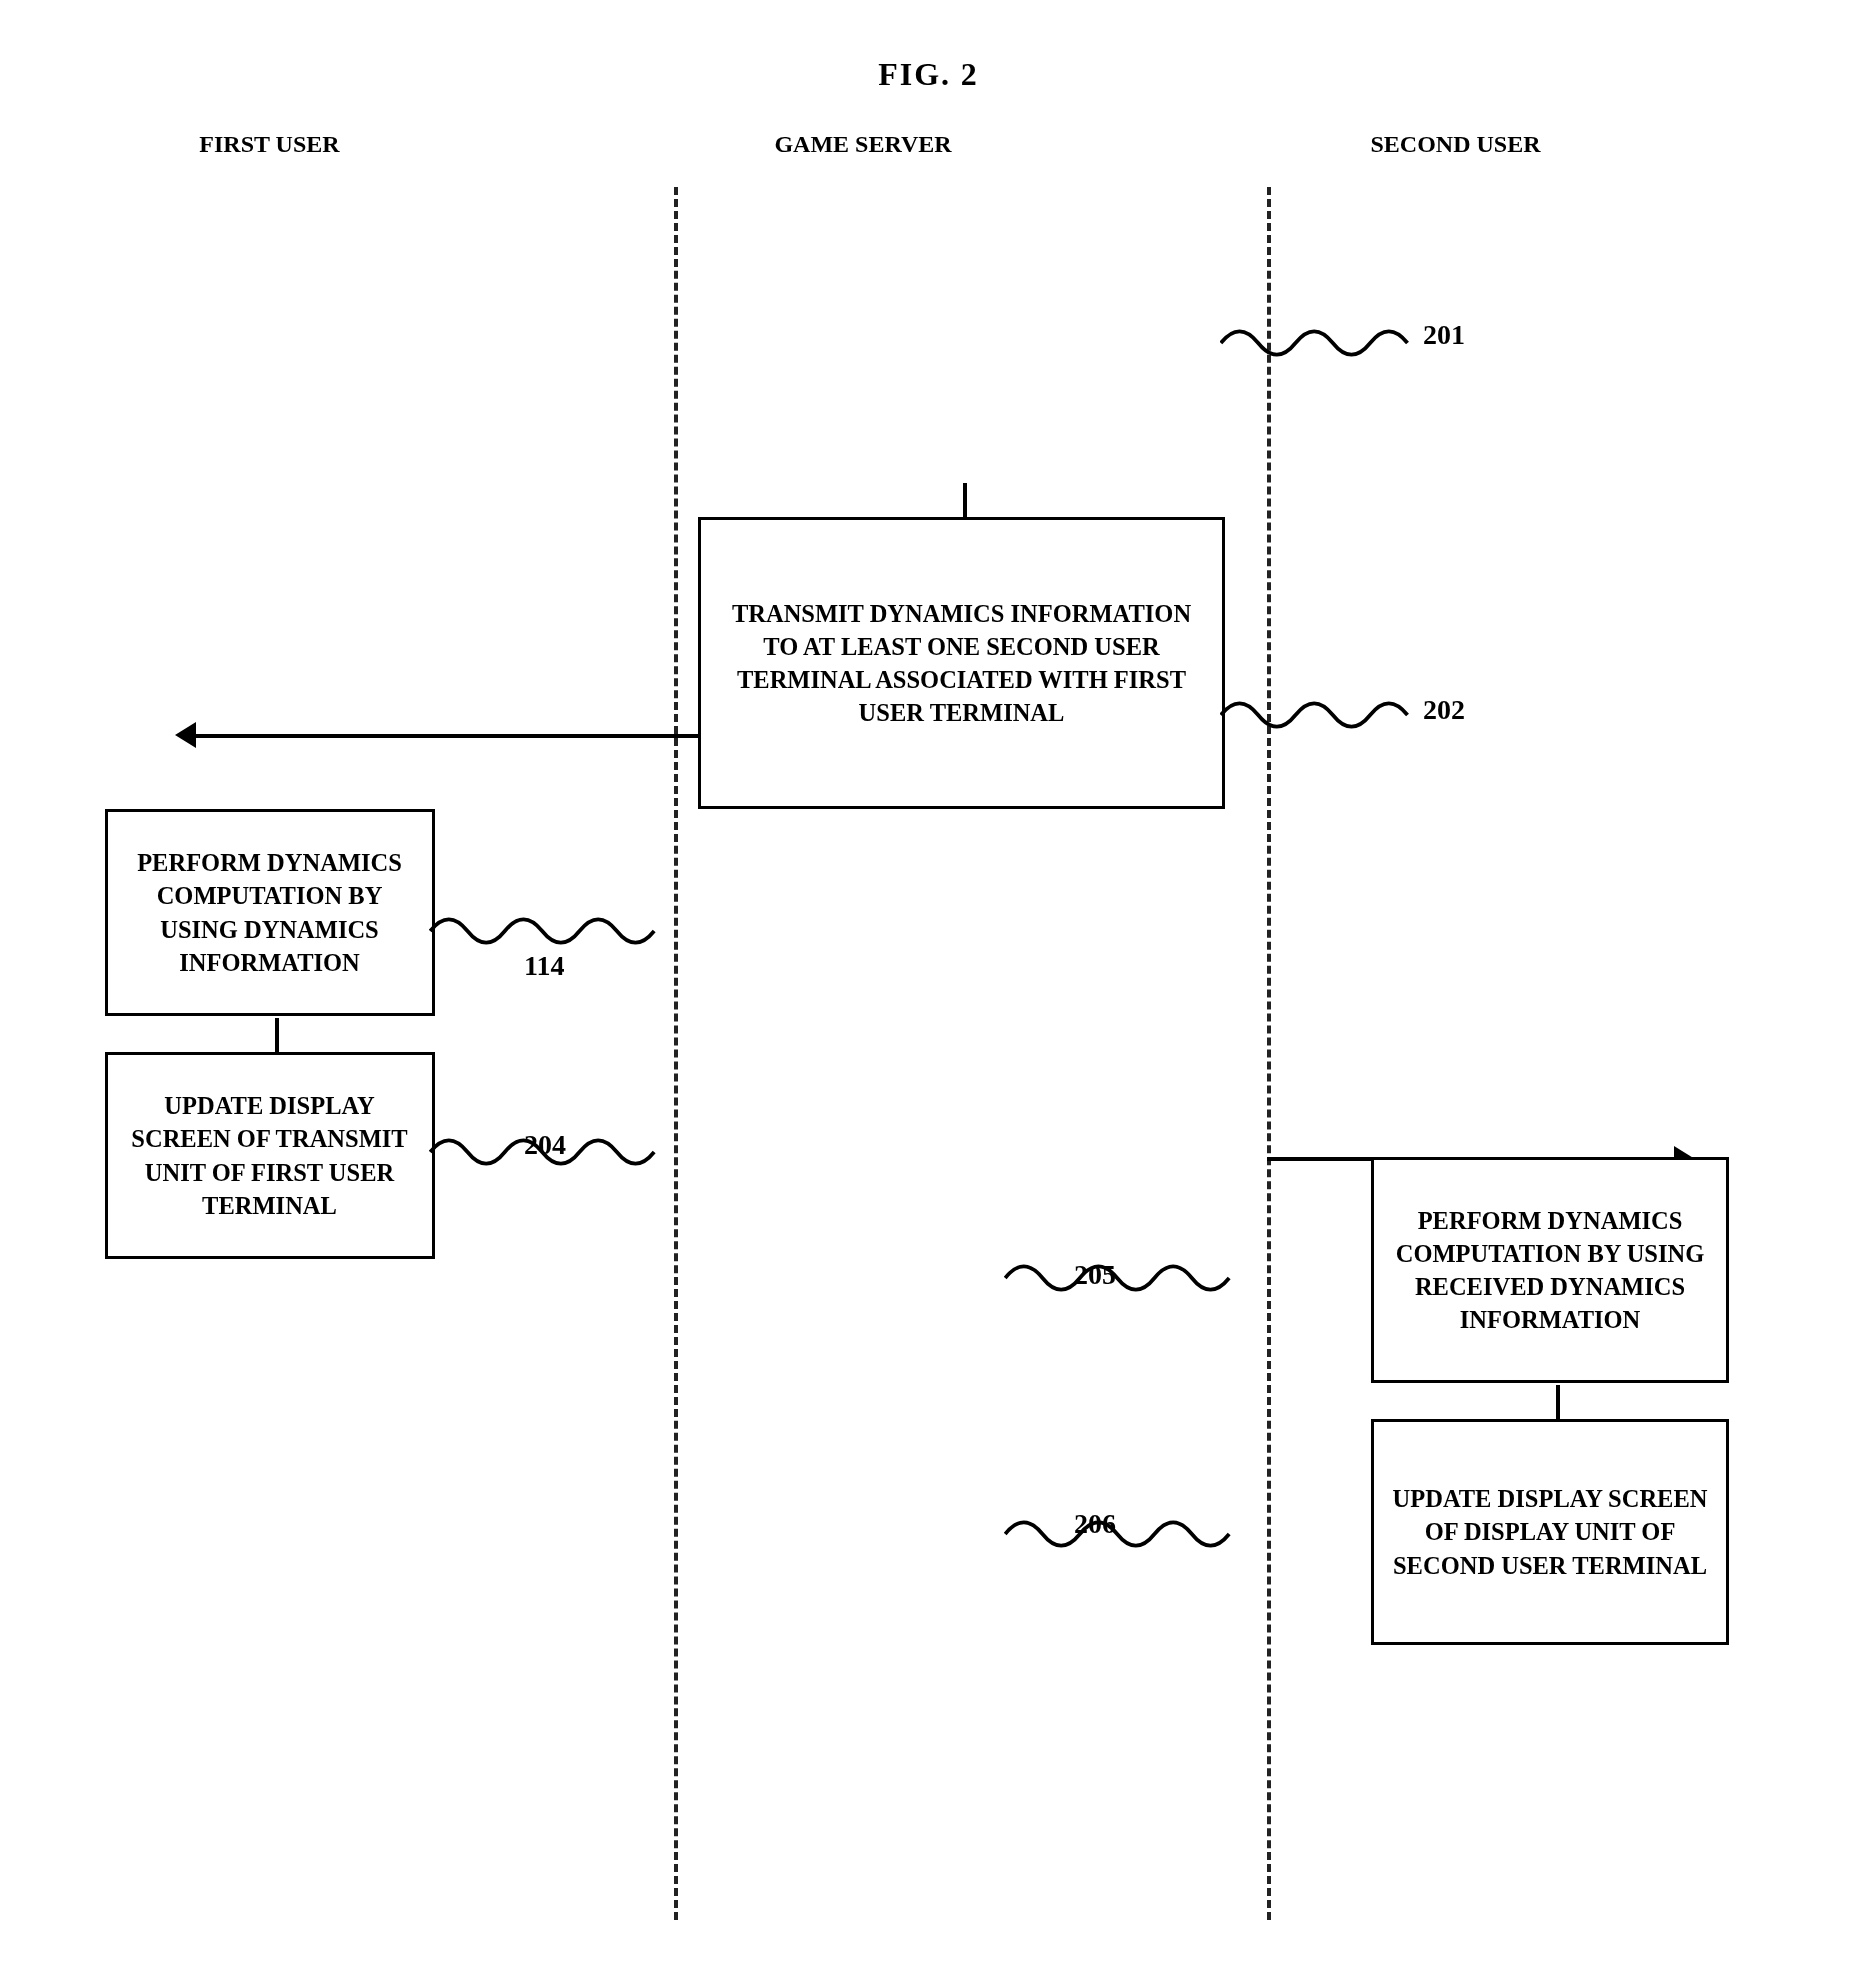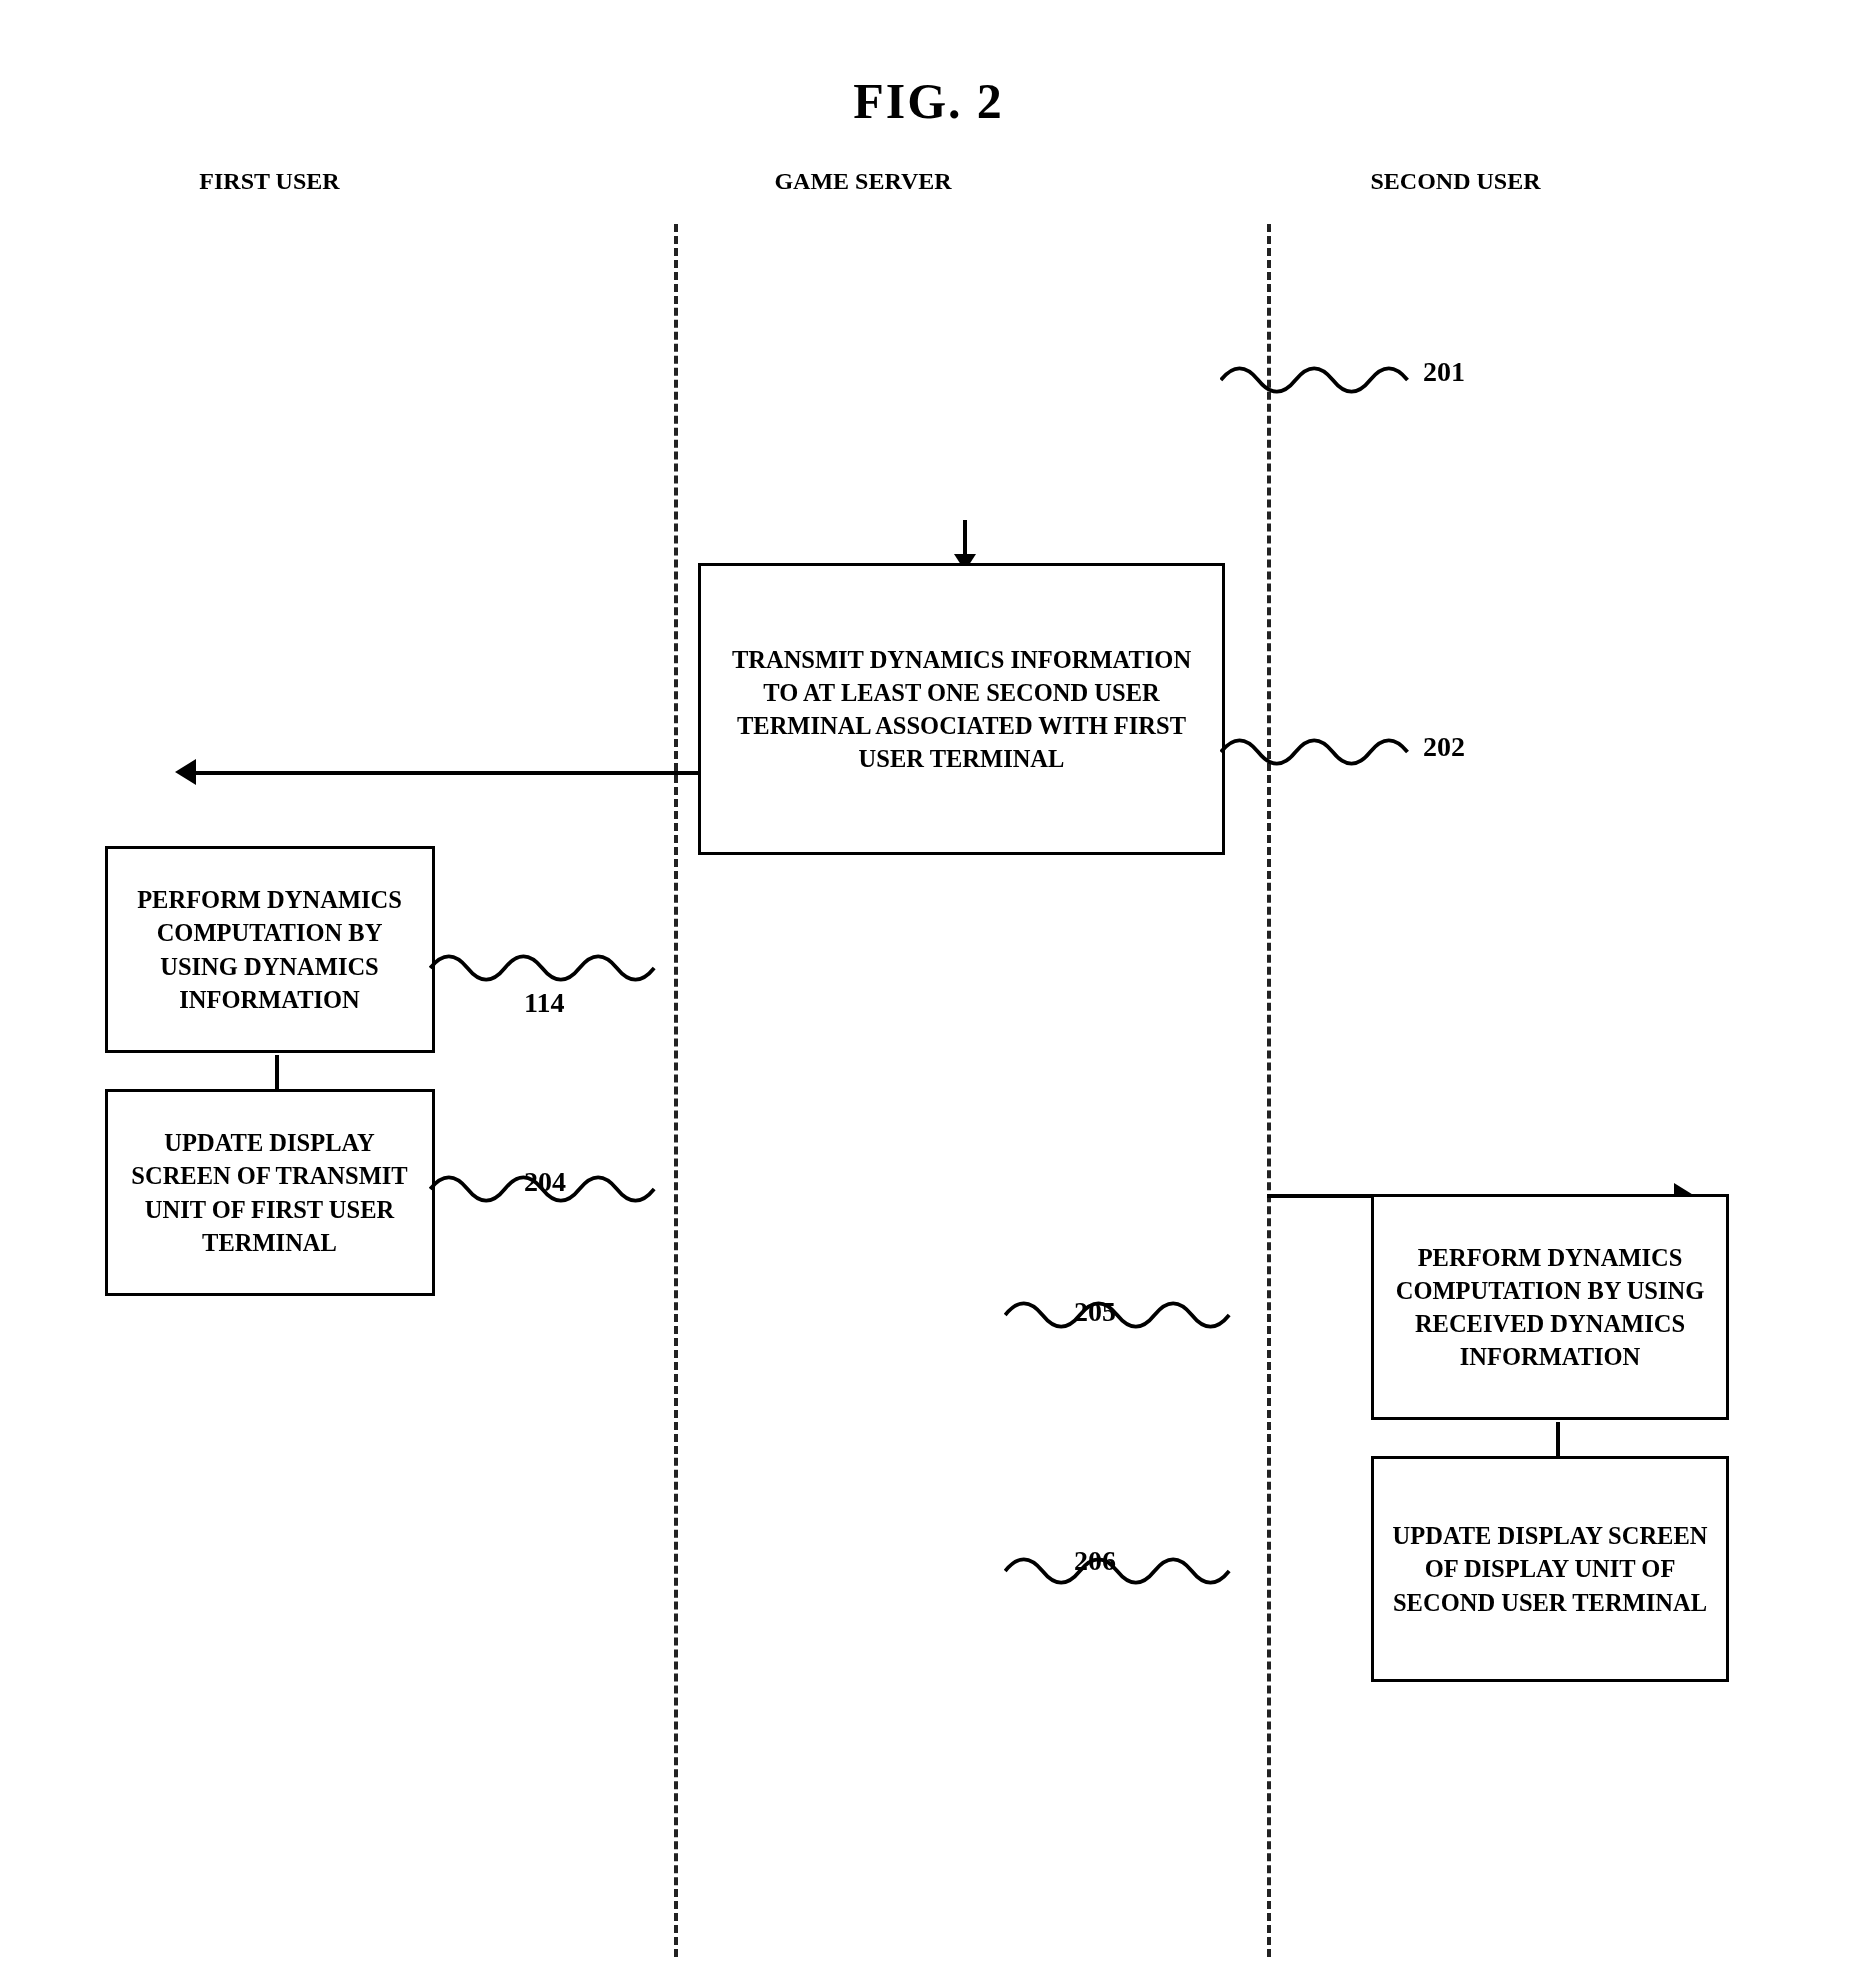--- a/index.html
+++ b/index.html
@@ -7,23 +7,23 @@
       background: #fff;
       font-family: 'Times New Roman', Times, serif;
       width: 1857px;
       height: 1981px;
       position: relative;
       overflow: hidden;
     }
 
     .page-title {
       text-align: center;
-      font-size: 50px;
+      font-size: 32px;
       font-weight: bold;
-      padding-top: 72px;
+      padding-top: 56px;
       padding-bottom: 38px;
       letter-spacing: 1.9px;
     }
 
     .diagram-container {
       position: relative;
       width: 1695px;
       margin: 0 auto;
       height: 1789px;
     }
@@ -105,21 +105,21 @@
 
   <div class="dashed-line" style="left: 593px;"></div>
   <div class="dashed-line" style="left: 1186px;"></div>
 
 
   <div class="arrow-down" style="left: 873px; top: 352px;">
     <div class="line" style="height: 34px;"></div>
     <div class="head"></div>
   </div>
 
-  <div class="flow-box" style="left: 617px; top: 386px; width: 527px; min-height: 292px; margin-top: 9px;">TRANSMIT DYNAMICS INFORMATION TO AT LEAST ONE SECOND USER TERMINAL ASSOCIATED WITH FIRST USER TERMINAL</div>
+  <div class="flow-box" style="left: 617px; top: 386px; width: 527px; min-height: 292px;">TRANSMIT DYNAMICS INFORMATION TO AT LEAST ONE SECOND USER TERMINAL ASSOCIATED WITH FIRST USER TERMINAL</div>
 
   <svg class="wavy" style="left: 1139px; top: 184px;" width="207" height="56" viewBox="0 0 220 60">
     <path d="M0,30 Q20,5 40,30 Q60,55 80,30 Q100,5 120,30 Q140,55 160,30 Q180,5 200,30" fill="none" stroke="#000" stroke-width="4"></path>
   </svg>
   <div class="ref-label" style="left: 1342px; top: 188px;">201</div>
 
   <svg class="wavy" style="left: 1139px; top: 556px;" width="207" height="56" viewBox="0 0 220 60">
     <path d="M0,30 Q20,5 40,30 Q60,55 80,30 Q100,5 120,30 Q140,55 160,30 Q180,5 200,30" fill="none" stroke="#000" stroke-width="4"></path>
   </svg>
   <div class="ref-label" style="left: 1342px; top: 563px;">202</div>

